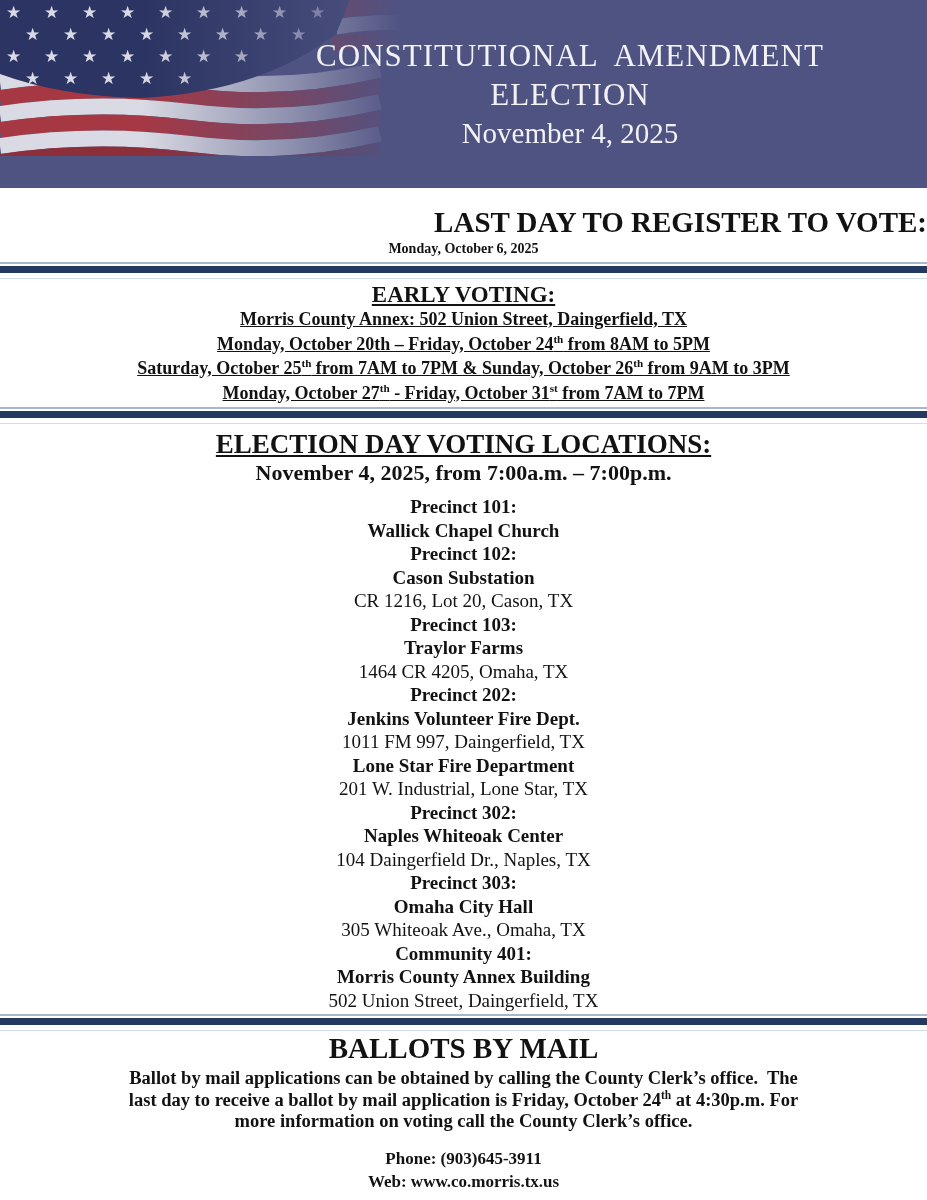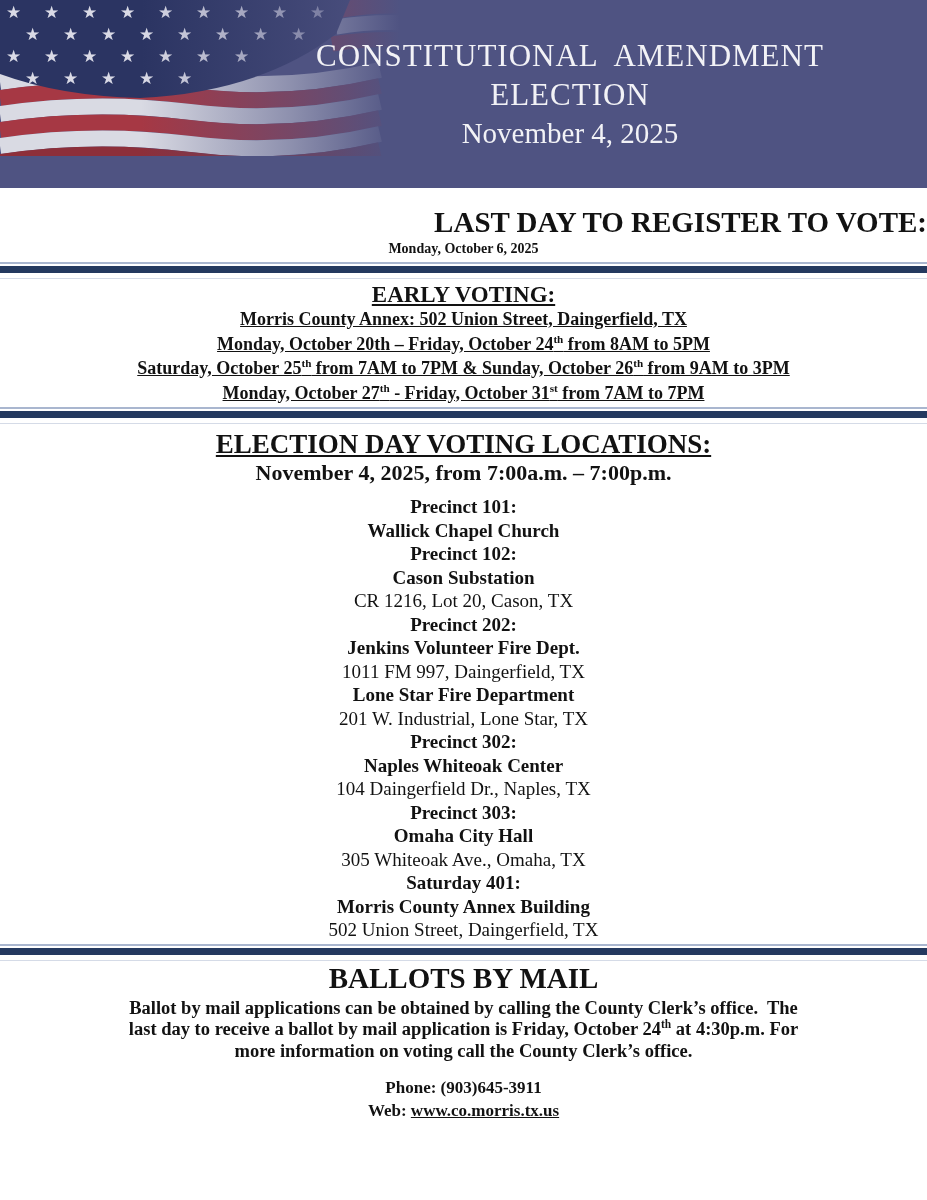--- a/index.html
+++ b/index.html
@@ -59,21 +59,21 @@
 
   
   .ballots-heading { margin-top:1px; font-size:29px; line-height:33px; font-weight:bold; }
   .ballots-para {
     width:690px; margin:3px auto 0; font-size:18.5px; line-height:21.5px;
     font-weight:bold; white-space:pre-wrap;
   }
 
   
   .contact { margin-top:14px; font-size:17px; line-height:23px; font-weight:bold; }
-  .underlined { text-decoration:underline; }
+  .underlined { }
 
   sup { font-size:62%; line-height:0; vertical-align:super; }
 </style>
 </head>
 <body>
 
 <div class="page">
 
   <div class="header">
     <svg class="flag-svg" width="470" height="156" viewBox="0 0 470 156" aria-hidden="true">
@@ -173,20 +173,25 @@
         <div class="precinct-label">Precinct 101:</div>
         <div class="precinct-venue">Wallick Chapel Church</div>
       </div>
 
       <div>
         <div class="precinct-label">Precinct 102:</div>
         <div class="precinct-venue">Cason Substation</div>
         <div class="precinct-address">CR 1216, Lot 20, Cason, TX</div>
       </div>
 
+      <div>
+        <div class="precinct-label">Precinct 103:</div>
+        <div class="precinct-venue">Traylor Farms</div>
+        <div class="precinct-address">1464 CR 4205, Omaha, TX</div>
+      </div>
 
       <div>
         <div class="precinct-label">Precinct 202:</div>
         <div class="precinct-venue">Jenkins Volunteer Fire Dept.</div>
         <div class="precinct-address">1011 FM 997, Daingerfield, TX</div>
       </div>
 
       <div>
         <div class="precinct-venue">Lone Star Fire Department</div>
         <div class="precinct-address">201 W. Industrial, Lone Star, TX</div>
@@ -198,21 +203,21 @@
         <div class="precinct-address">104 Daingerfield Dr., Naples, TX</div>
       </div>
 
       <div>
         <div class="precinct-label">Precinct 303:</div>
         <div class="precinct-venue">Omaha City Hall</div>
         <div class="precinct-address">305 Whiteoak Ave., Omaha, TX</div>
       </div>
 
       <div>
-        <div class="precinct-label">Saturday 401:</div>
+        <div class="precinct-label">Community 401:</div>
         <div class="precinct-venue">Morris County Annex Building</div>
         <div class="precinct-address">502 Union Street, Daingerfield, TX</div>
       </div>
     </div>
 
   <div class="divider">
     <div class="div-thin"></div>
     <div class="div-bar"></div>
     <div class="div-thin2"></div>
   </div>

